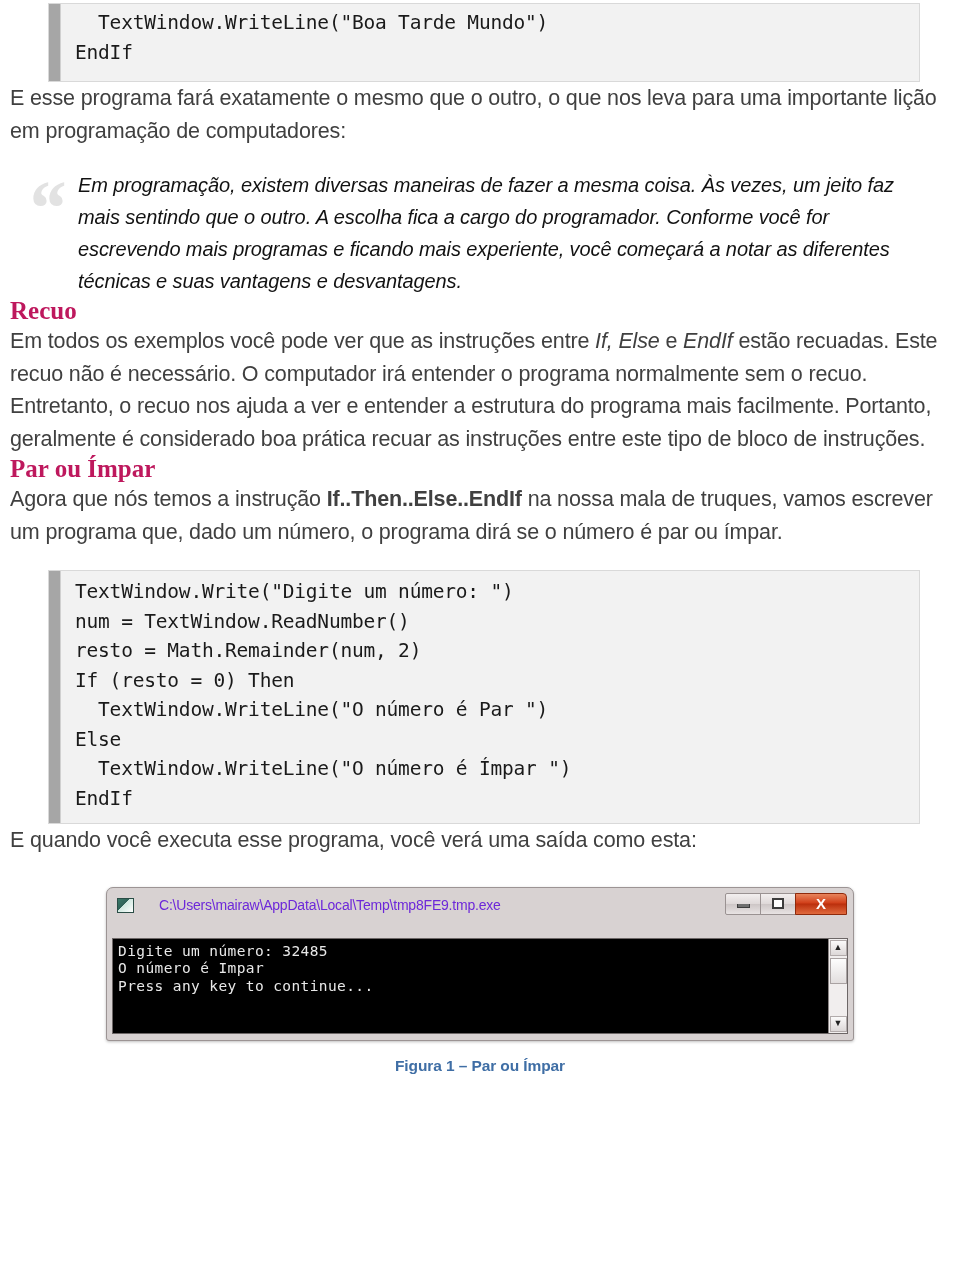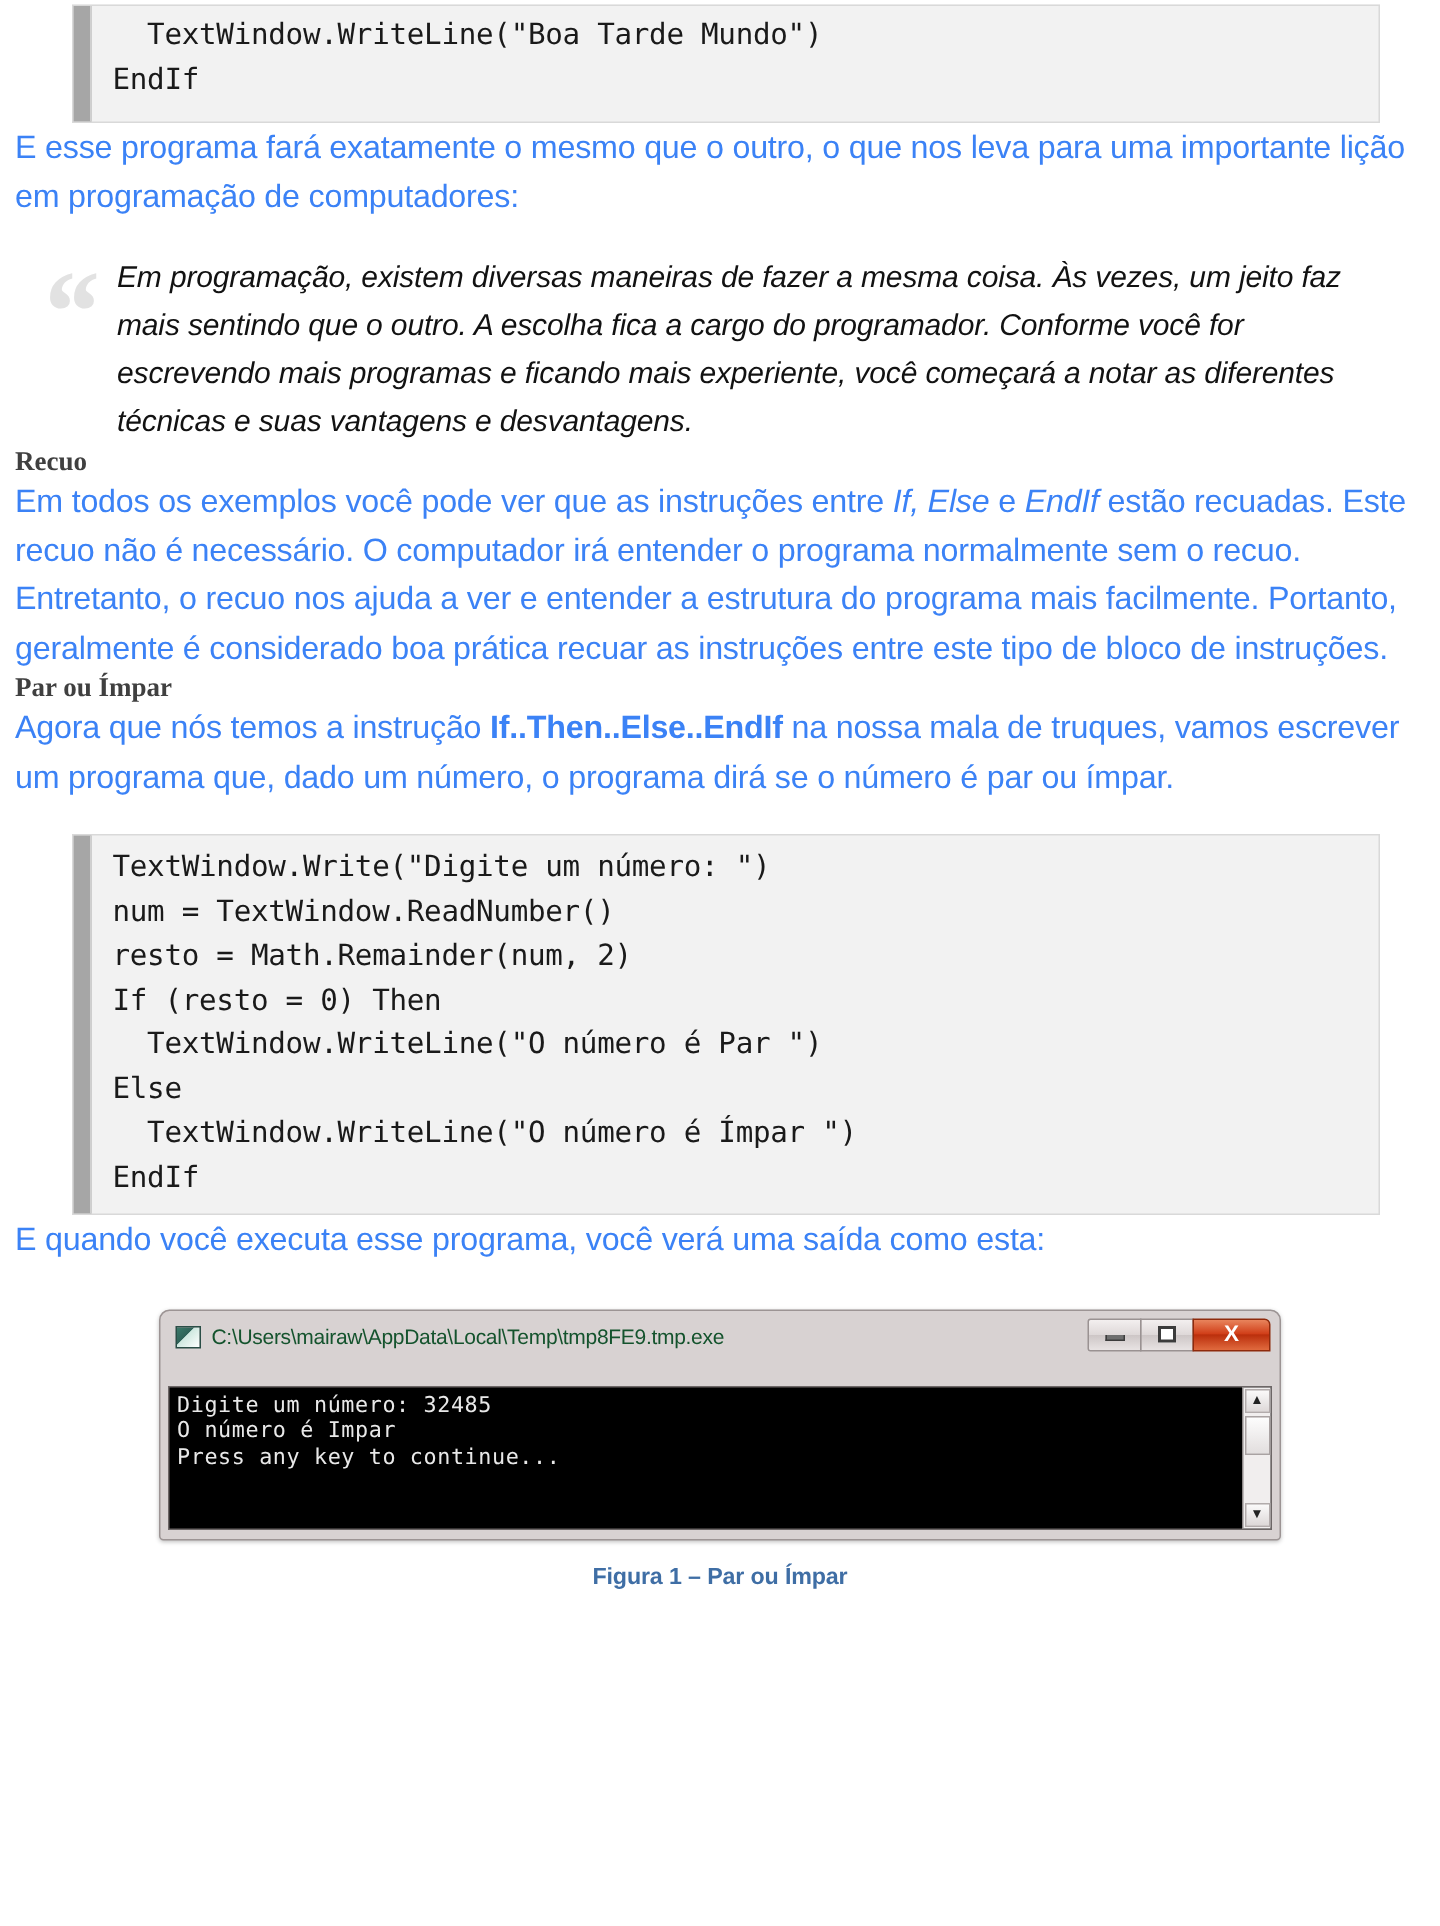--- a/index.html
+++ b/index.html
@@ -48,21 +48,21 @@
   #code-top-block { margin: 3px 30px 0 38px; }
   #code-top-block .code-body { padding-top: 4px; padding-bottom: 14px; }
 
   #code-parimpar-block { margin: 0 30px 0 38px; }
 
   
   p.body-text {
     margin: 0;
     font-size: 21.5px;
     line-height: 32.5px;
-    color: #3b82f6;
+    color: #404040;
     letter-spacing: -0.15px;
   }
   .intro-para { margin: 16px 30px 0 6px; }
 
   
   .quote-wrap {
     display: flex;
     margin: 22px 40px 0 10px;
   }
   .quote-mark {
@@ -85,22 +85,22 @@
     line-height: 32px;
     color: #121212;
     letter-spacing: -0.1px;
   }
 
   
   h2.section-heading {
     margin: 0;
     font-family: "Liberation Serif", serif;
     font-weight: bold;
-    font-size: 18px;
-    color: #404040;
+    font-size: 25px;
+    color: #be185d;
     letter-spacing: 0px;
   }
   .heading-recuo { margin: 50px 0 4px 6px; }
   .heading-parimpar { margin: 48px 0 4px 6px; }
 
   .para-recuo { margin: 0 30px 0 6px; }
   .para-parimpar { margin: 0 30px 0 6px; }
 
   .para-saida { margin: 42px 30px 0 6px; }
 
@@ -132,23 +132,24 @@
   .console-appicon {
     width: 17px; height: 15px;
     background: linear-gradient(135deg,#3a7a6a 0%, #2f6258 40%, #cfe8e0 42%, #ffffff 100%);
     border: 1px solid #2a4d46;
     margin-right: 7px;
     flex: 0 0 auto;
   }
   .console-title {
     font-family: "Liberation Sans", sans-serif;
     font-size: 14px;
-    color: #14532d;
+    color: #6d28d9;
     white-space: nowrap;
     letter-spacing: -0.2px;
+    margin-left: 18px;
   }
   .console-controls {
     position: absolute;
     right: 2px;
     top: 1px;
     display: flex;
     align-items: stretch;
     height: 22px;
   }
   .ctrl {

